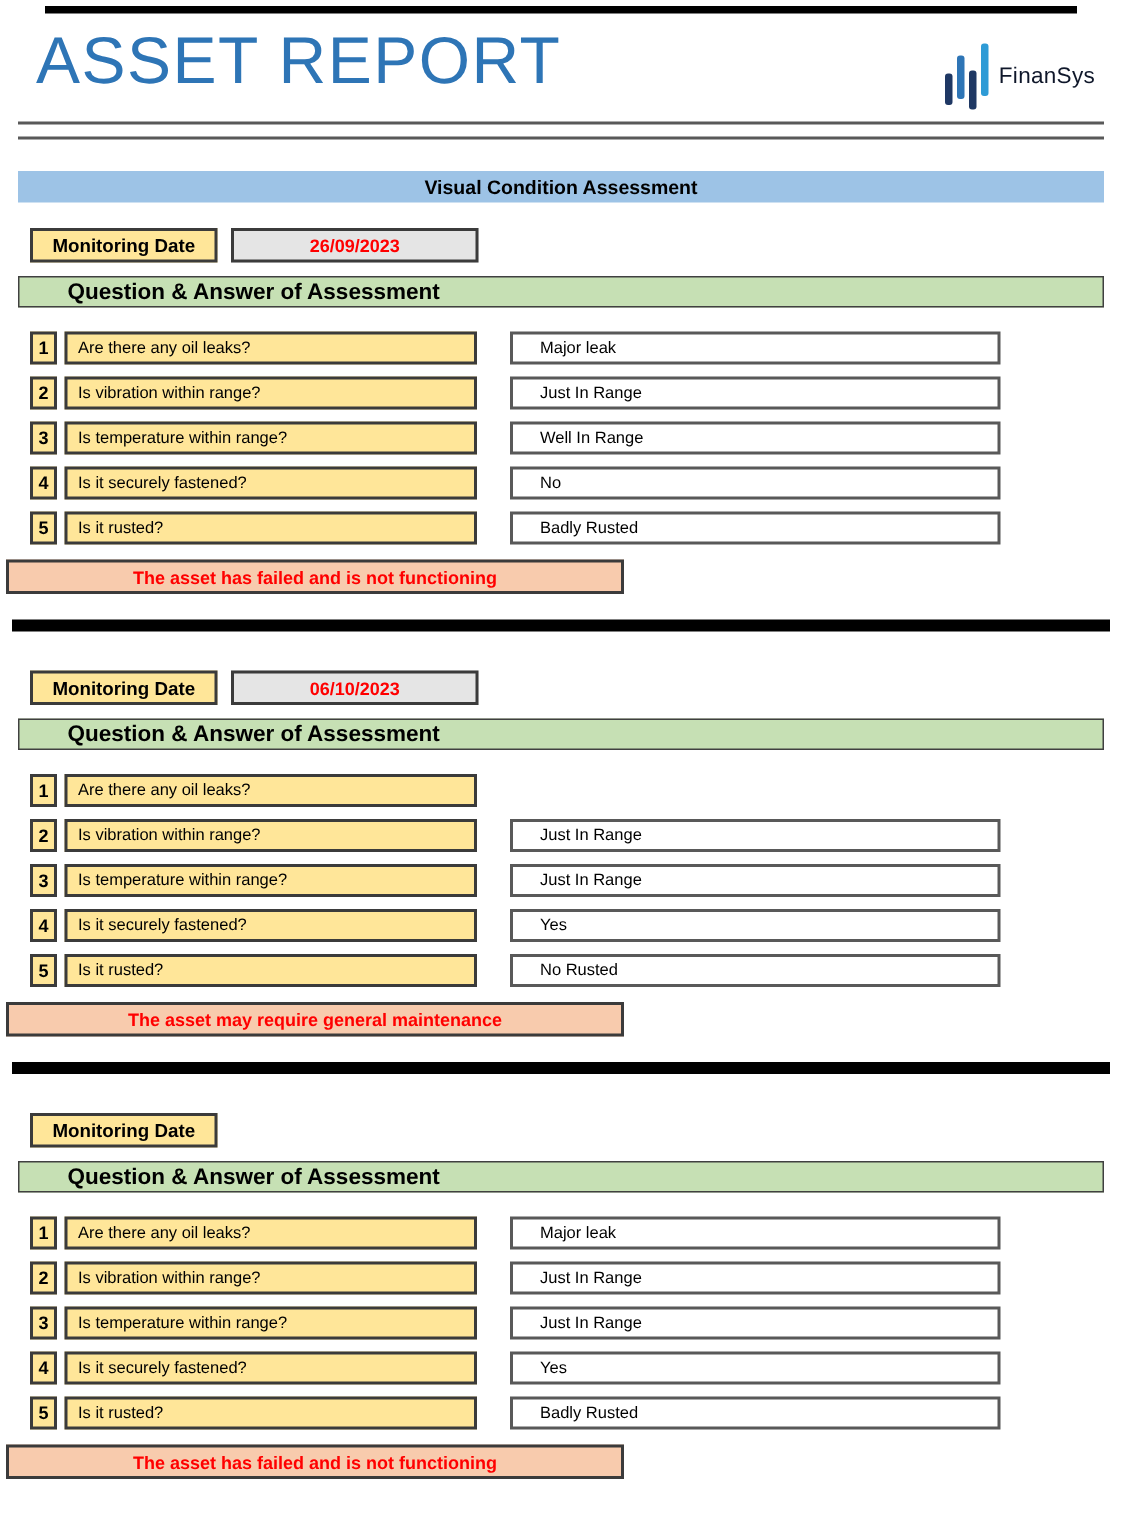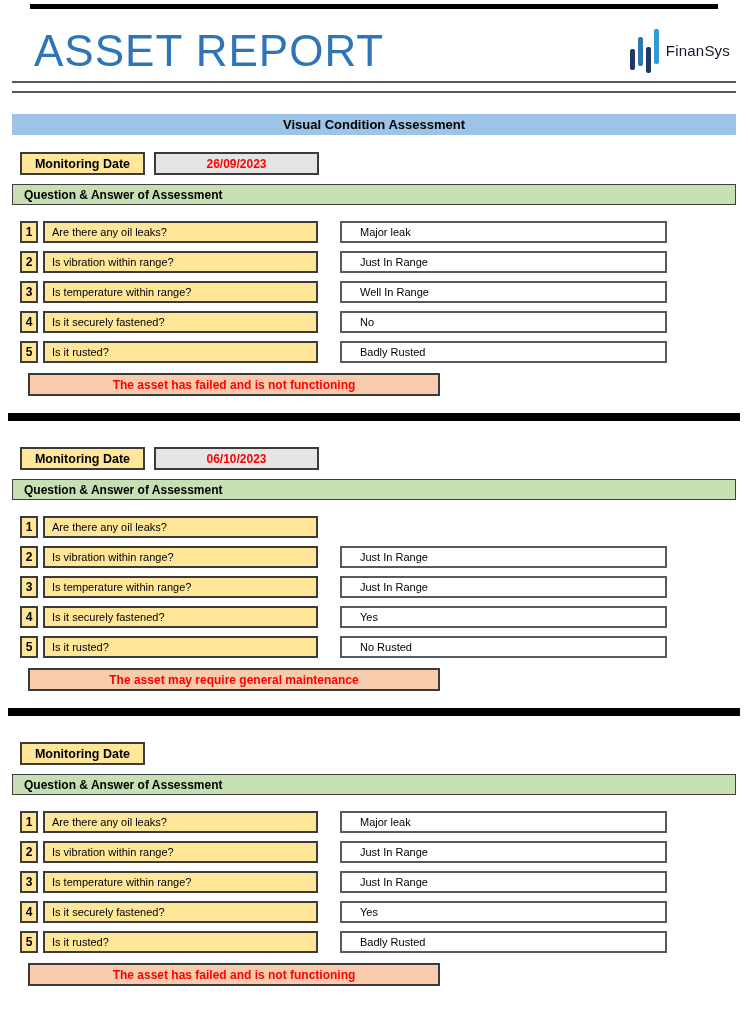--- a/index.html
+++ b/index.html
@@ -3,21 +3,21 @@
 <meta charset="utf-8">
 <style>
   * { box-sizing: border-box; }
   html, body { margin: 0; padding: 0; background: #ffffff; }
   body { width: 748px; font-family: "Liberation Sans", sans-serif; color: #000; }
   .page { position: relative; width: 748px; height: 1024px; background: #fff; overflow: hidden; }
 
   .top-bar { margin: 4px 30px 0 30px; height: 5px; background: #000; }
 
   .header { display: flex; justify-content: space-between; align-items: flex-start; padding: 6px 18px 0 20px; height: 64px; }
-  .title { margin: 14px; font-size: 44px; line-height: 1.0; font-weight: 400; letter-spacing: 1px; color: #2E75B6; }
+  .title { margin: 4px; font-size: 44px; line-height: 1.0; font-weight: 400; letter-spacing: 1px; color: #2E75B6; }
 
   .logo { display: flex; align-items: center; gap: 7px; margin-top: 12px; }
   .logo-bars { display: flex; align-items: flex-end; gap: 3px; height: 46px; }
   .logo-bars i { display: block; width: 5px; border-radius: 2px; }
   .logo-bars .b1 { height: 21px; background: #1F3864; transform: translateY(-3px); }
   .logo-bars .b2 { height: 29px; background: #2E75B6; transform: translateY(-7px); }
   .logo-bars .b3 { height: 26px; background: #1F3864; transform: translateY(0px); }
   .logo-bars .b4 { height: 35px; background: #2E9BD6; transform: translateY(-9px); }
   .logo-text { font-size: 15px; color: #0f172a; letter-spacing: 0.2px; }
 
@@ -34,34 +34,34 @@
 
   .mon-row { display: flex; margin-left: 20px; gap: 9px; }
   .mon-label { width: 125px; height: 23px; background: #FFE699; border: 2px solid #3B3B3B;
                display: flex; align-items: center; justify-content: center;
                font-weight: bold; font-size: 12.5px; }
   .mon-value { width: 165px; height: 23px; background: #e5e5e5; border: 2px solid #3B3B3B;
                display: flex; align-items: center; justify-content: center;
                font-weight: bold; font-size: 12px; color: #FF0000; }
 
   .qa-header { margin: 9px 12px 0; height: 21px; background: #C6E0B4; border: 1.5px solid #404040;
-               display: flex; align-items: center; padding-left: 11px;
-               font-weight: bold; font-size: 12px; }
+               display: flex; align-items: center; padding-left: 32px;
+               font-weight: bold; font-size: 15px; }
 
   .qlist { margin-top: 16px; }
   .qrow { display: flex; margin: 0 0 8px 20px; height: 22px; }
   .qnum { width: 18px; height: 22px; background: #FFE699; border: 2px solid #3B3B3B;
           display: flex; align-items: center; justify-content: center;
           font-weight: bold; font-size: 12px; margin-right: 5px; }
   .qtext { width: 275px; height: 22px; background: #FFE699; border: 2px solid #3B3B3B;
            display: flex; align-items: center; padding-left: 7px; font-size: 11px; margin-right: 22px; }
   .qans { width: 327px; height: 22px; background: #fff; border: 2px solid #595959;
           display: flex; align-items: center; padding-left: 18px; font-size: 11px; }
 
-  .status { margin: 10px 0 0 28px; width: 412px; height: 23px; background: #F8CBAD;
+  .status { margin: 10px 0 0 4px; width: 412px; height: 23px; background: #F8CBAD;
             border: 2px solid #3B3B3B; display: flex; align-items: center; justify-content: center;
             font-weight: bold; font-size: 12px; color: #FF0000; }
 
   .divider { height: 8px; background: #000; margin: 17px 8px 0 8px; }
 </style>
 </head>
 <body>
 
 <div class="page">
 

